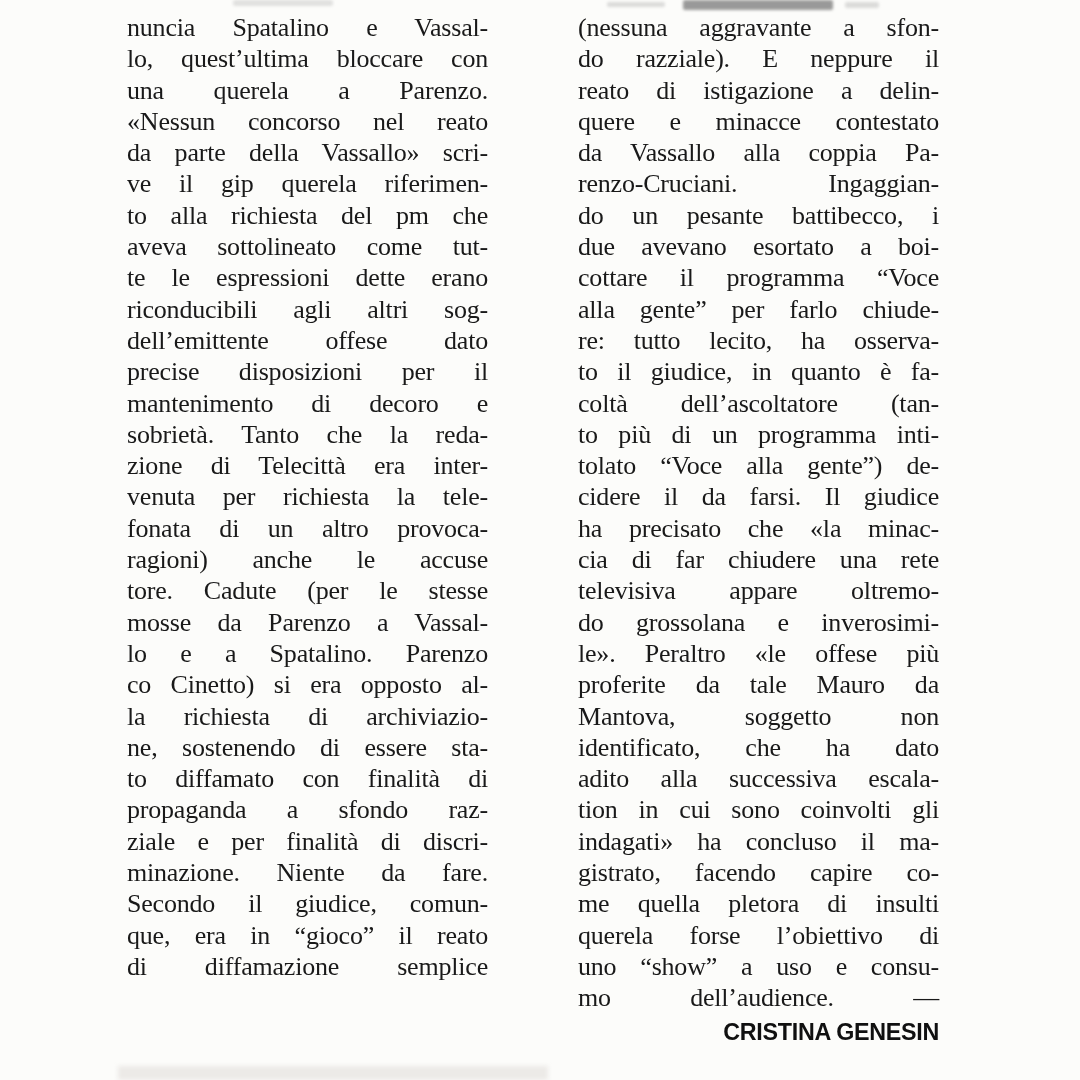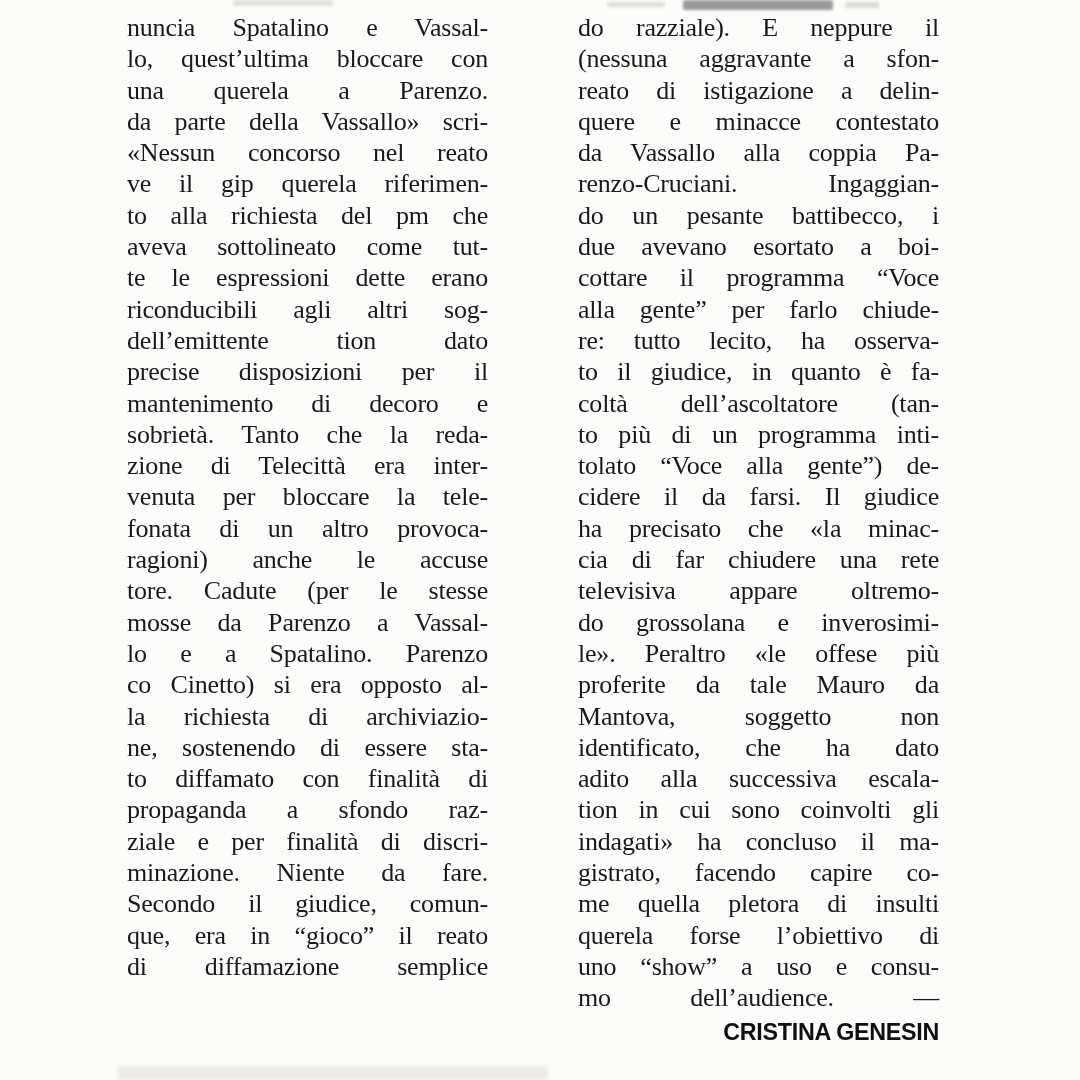--- a/index.html
+++ b/index.html
@@ -67,53 +67,53 @@
   <div class="smudge s2"></div>
   <div class="smudge s3"></div>
   <div class="smudge s4"></div>
   <div class="scan-band"></div>
 
   <div class="columns">
     <div class="col" id="col-left">
         <div class="line">nuncia Spatalino e Vassal-</div>
         <div class="line">lo, quest’ultima bloccare con</div>
         <div class="line">una querela a Parenzo.</div>
+        <div class="line">«Nessun concorso nel reato</div>
         <div class="line">da parte della Vassallo» scri-</div>
-        <div class="line">«Nessun concorso nel reato</div>
         <div class="line">ve il gip querela riferimen-</div>
         <div class="line">to alla richiesta del pm che</div>
         <div class="line">aveva sottolineato come tut-</div>
         <div class="line">te le espressioni dette erano</div>
         <div class="line">riconducibili agli altri sog-</div>
-        <div class="line">dell’emittente tion dato</div>
+        <div class="line">dell’emittente offese dato</div>
         <div class="line">precise disposizioni per il</div>
         <div class="line">mantenimento di decoro e</div>
         <div class="line">sobrietà. Tanto che la reda-</div>
         <div class="line">zione di Telecittà era inter-</div>
-        <div class="line">venuta per bloccare la tele-</div>
+        <div class="line">venuta per richiesta la tele-</div>
         <div class="line">fonata di un altro provoca-</div>
         <div class="line">ragioni) anche le accuse</div>
         <div class="line">tore. Cadute (per le stesse</div>
         <div class="line">mosse da Parenzo a Vassal-</div>
         <div class="line">lo e a Spatalino. Parenzo</div>
         <div class="line">co Cinetto) si era opposto al-</div>
         <div class="line">la richiesta di archiviazio-</div>
         <div class="line">ne, sostenendo di essere sta-</div>
         <div class="line">to diffamato con finalità di</div>
         <div class="line">propaganda a sfondo raz-</div>
         <div class="line">ziale e per finalità di discri-</div>
         <div class="line">minazione. Niente da fare.</div>
         <div class="line">Secondo il giudice, comun-</div>
         <div class="line">que, era in “gioco” il reato</div>
         <div class="line">di diffamazione semplice</div>
       </div>
     <div class="col" id="col-right">
 
-    <div class="line">do razziale). E neppure il</div>
-        <div class="line">(nessuna aggravante a sfon-</div>
+    <div class="line">(nessuna aggravante a sfon-</div>
+        <div class="line">do razziale). E neppure il</div>
         <div class="line">reato di istigazione a delin-</div>
         <div class="line">quere e minacce contestato</div>
         <div class="line">da Vassallo alla coppia Pa-</div>
         <div class="line">renzo-Cruciani. Ingaggian-</div>
         <div class="line">do un pesante battibecco, i</div>
         <div class="line">due avevano esortato a boi-</div>
         <div class="line">cottare il programma “Voce</div>
         <div class="line">alla gente” per farlo chiude-</div>
         <div class="line">re: tutto lecito, ha osserva-</div>
         <div class="line">to il giudice, in quanto è fa-</div>

